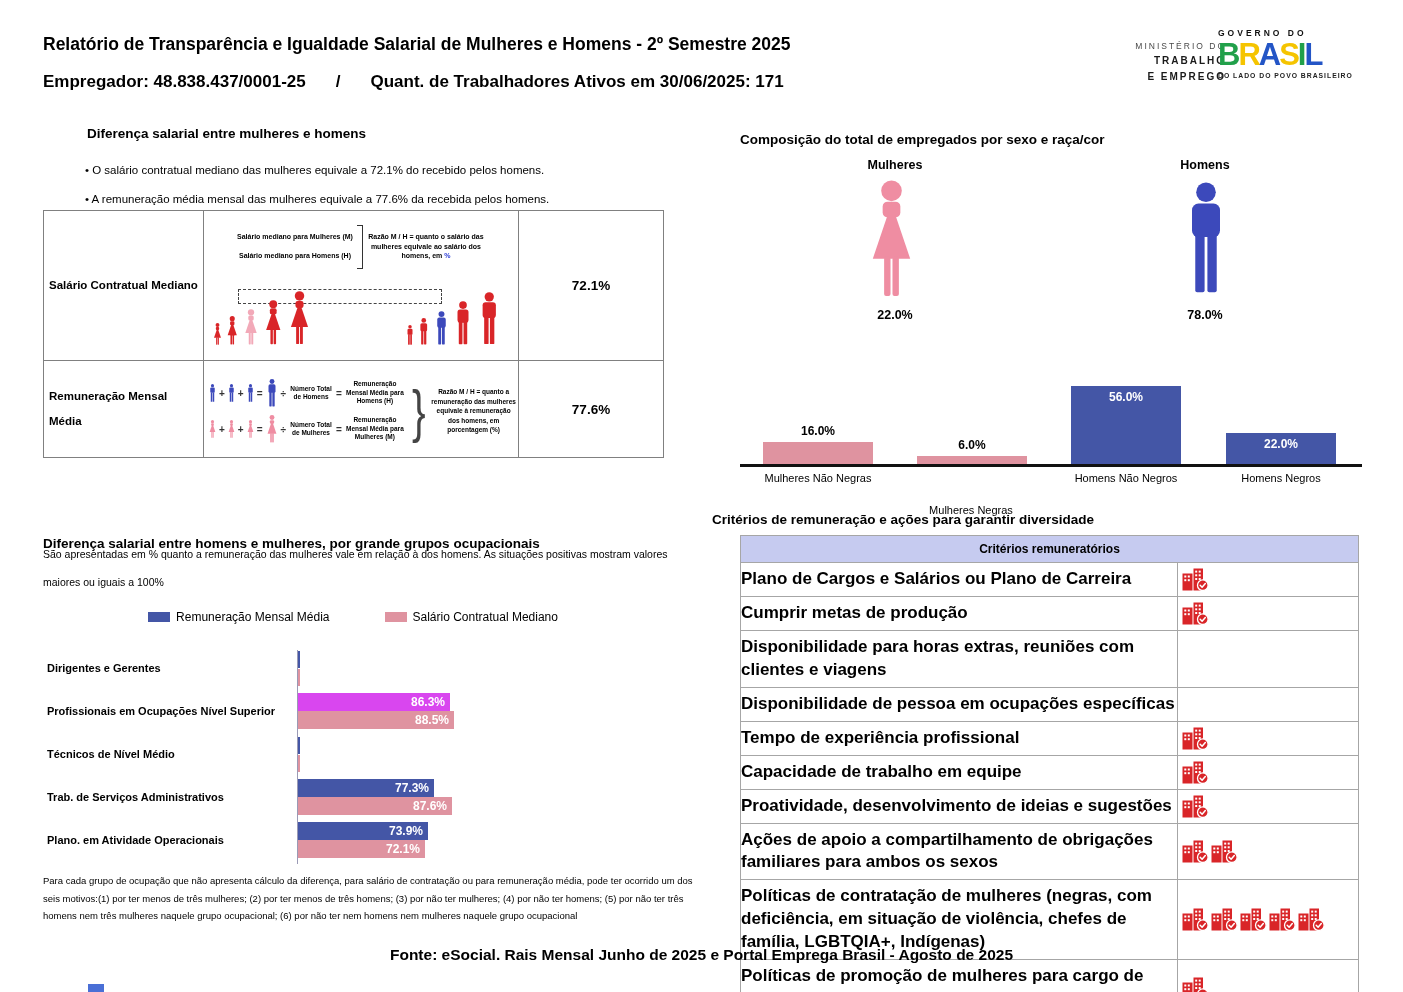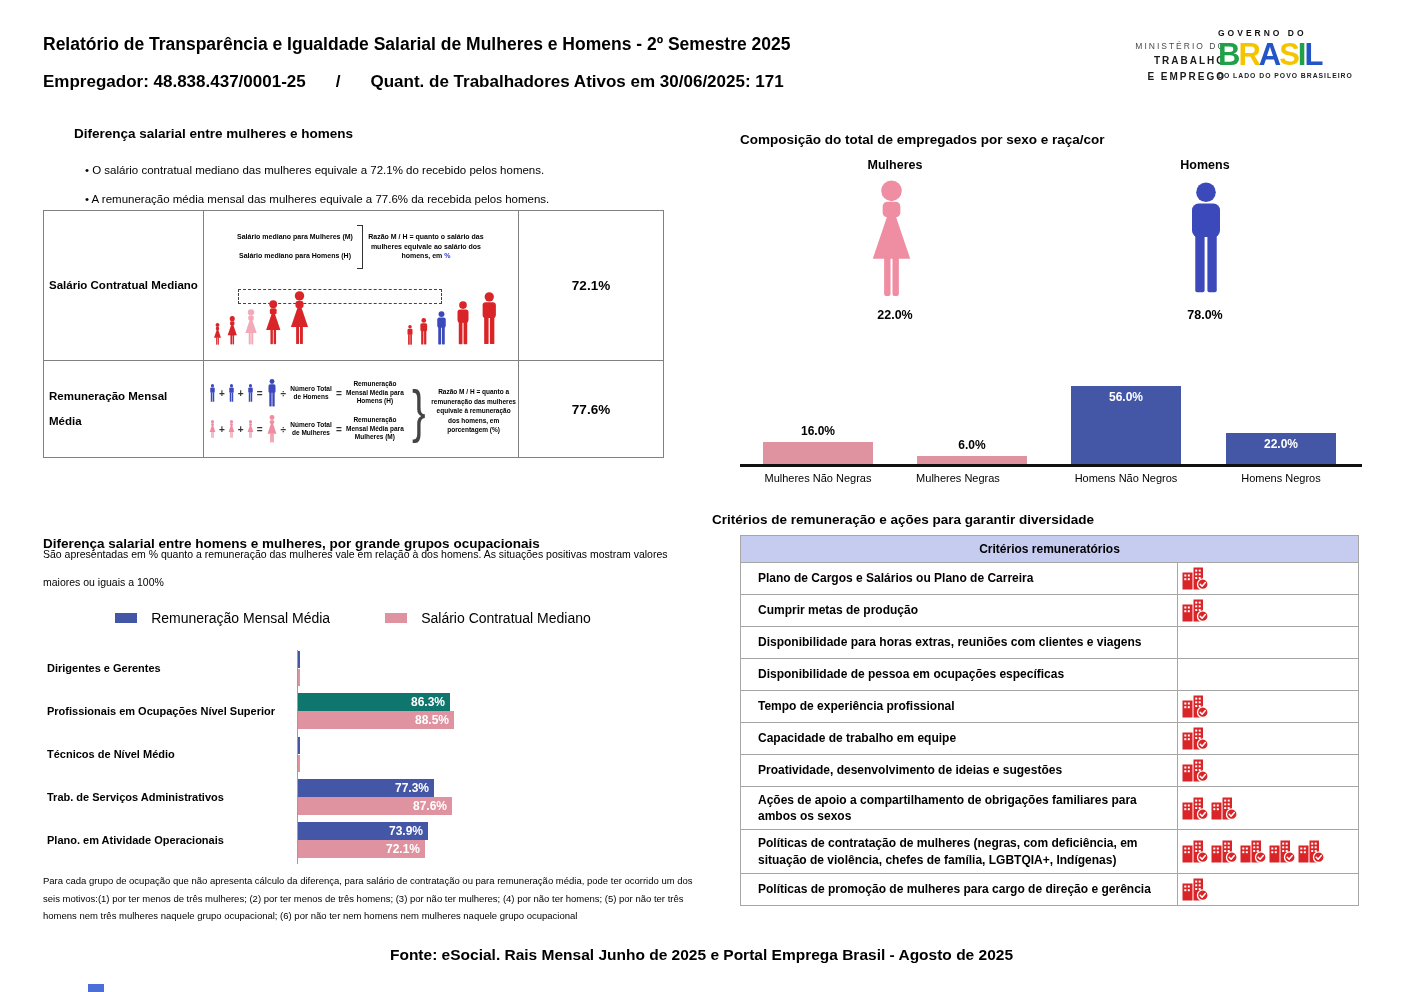--- a/index.html
+++ b/index.html
@@ -59,34 +59,34 @@
   .comp-chart { position:absolute; left:740px; top:380px; width:622px; height:112px; }
   .comp-axis  { position:absolute; left:0; right:0; top:84px; height:3px; background:#111; }
   .cbar { position:absolute; width:110px; }
   .cbar-label-out { position:absolute; width:110px; text-align:center; font-size:12px; font-weight:bold; }
   .cbar-label-in  { position:absolute; width:110px; text-align:center; font-size:12px; font-weight:bold; color:#fff; }
   .cbar-cat { position:absolute; top:92px; width:150px; text-align:center; font-size:11px; font-weight:normal; }
 
   
   .occ-sub { position:absolute; left:43px; top:540px; width:640px; font-size:10.5px; line-height:28px; }
   .legend { position:absolute; left:43px; top:610px; width:620px; display:flex; justify-content:center; gap:55px; }
-  .legend-item { display:flex; align-items:center; gap:14px; font-size:14px; }
+  .legend-item { display:flex; align-items:center; gap:6px; font-size:12px; }
   .legend-swatch { width:22px; height:10px; display:inline-block; }
   .occ-chart { position:absolute; left:43px; top:650px; width:620px; height:214px; }
   .occ-axis { position:absolute; left:254px; top:0; bottom:0; width:1px; background:#9a9ab5; }
   .occ-cat { position:absolute; width:248px; right:368px; text-align:left; font-size:11px; font-weight:bold; transform:translateY(-50%); }
   .occ-bar { position:absolute; left:255px; height:18px; display:flex; align-items:center; justify-content:flex-end; }
   .occ-bar span { color:#fff; font-size:12px; font-weight:bold; padding-right:5px; }
   .occ-note { position:absolute; left:43px; top:872px; width:650px; font-size:9.5px; line-height:17.5px; }
 
   
   table.crit-table { position:absolute; left:740px; top:535px; width:618px; border-collapse:collapse; table-layout:fixed; border:1px solid #7f7f7f; }
   table.crit-table td { border:1px solid #a6a6a6; }
   td.crit-head { background:#c6cbf0; font-size:12px; font-weight:bold; text-align:center; height:27px; }
-  td.crit-label { font-size:12px; font-weight:bold; padding:5px 17px; line-height:1.35; }
+  td.crit-label { font-size:17px; font-weight:bold; padding:5px 0; line-height:1.35; }
   td.crit-icons { padding:2px 4px; vertical-align:middle; }
   td.crit-icons svg { margin-right:2px; vertical-align:middle; }
 
   
   .footer { position:absolute; left:0; top:946px; width:1403px; text-align:center; font-size:15.5px; font-weight:bold; }
   .stray { position:absolute; left:88px; top:984px; width:16px; height:8px; background:#4a6fd6; }
 </style>
 </head>
 <body>
 
@@ -102,21 +102,21 @@
     <div class="l1">MINISTÉRIO DO</div>
     <div class="l2">TRABALHO</div>
     <div class="l2">E EMPREGO</div>
   </div>
   <div class="logo-br">
     <div class="top">GOVERNO DO</div>
     <div class="letters" id="brasil-letters"><span style="color: rgb(33, 160, 74);">B</span><span style="color: rgb(245, 196, 0);">R</span><span style="color: rgb(35, 85, 198);">A</span><span style="color: rgb(245, 196, 0);">S</span><span style="color: rgb(33, 160, 74);">I</span><span style="color: rgb(35, 85, 198);">L</span></div>
     <div class="tag">DO LADO DO POVO BRASILEIRO</div>
   </div>
 
-  <div class="sec-title" style="left:30px; top:126px;padding-left:44px;">Diferença salarial entre mulheres e homens</div>
+  <div class="sec-title" style="left:43px; top:126px;padding-left:44px;">Diferença salarial entre mulheres e homens</div>
   <ul class="bullets">
     <li>O salário contratual mediano das mulheres equivale a 72.1% do recebido pelos homens.</li>
     <li>A remuneração média mensal das mulheres equivale a 77.6% da recebida pelos homens.</li>
   </ul>
 
   <table class="gap-table">
     <colgroup>
         <col style="width:160px">
         <col style="width:315px">
         <col style="width:145px">
@@ -354,21 +354,21 @@
       </svg></div>
   <div class="comp-pct" style="left:815px; top:308px;">22.0%</div>
   <div class="comp-pct" style="left:1125px; top:308px;">78.0%</div>
   <div class="comp-chart" id="comp-chart">
     <div class="comp-axis"></div>
   <div class="cbar" style="left: 23px; top: 62px; height: 22px; background: rgb(223, 147, 160);"></div>
       <div class="cbar-label-out" style="left: 23px; top: 44px;">16.0%</div>
       <div class="cbar-cat" style="left: 3px;">Mulheres Não Negras</div>
       <div class="cbar" style="left: 177px; top: 76px; height: 8px; background: rgb(223, 147, 160);"></div>
       <div class="cbar-label-out" style="left: 177px; top: 58px;">6.0%</div>
-      <div class="cbar-cat" style="left: 143px;">Mulheres Negras</div>
+      <div class="cbar-cat" style="left: 156px; margin-top: 32px;">Mulheres Negras</div>
       <div class="cbar" style="left: 331px; top: 6px; height: 78px; background: rgb(68, 86, 166);"></div>
       <div class="cbar-label-in" style="left: 331px; top: 10px;">56.0%</div>
       <div class="cbar-cat" style="left: 311px;">Homens Não Negros</div>
       <div class="cbar" style="left: 486px; top: 53px; height: 31px; background: rgb(68, 86, 166);"></div>
       <div class="cbar-label-in" style="left: 486px; top: 57px;">22.0%</div>
       <div class="cbar-cat" style="left: 466px;">Homens Negros</div>
     </div>
 
   <div class="sec-title" style="left:43px; top:536px;">Diferença salarial entre homens e mulheres, por grande grupos ocupacionais</div>
   <div class="occ-sub">São apresentadas em % quanto a remuneração das mulheres vale em relação à dos homens. As situações positivas mostram valores maiores ou iguais a 100%</div>
@@ -381,21 +381,21 @@
         <span class="legend-swatch" style="background:#df93a0"></span>
         <span>Salário Contratual Mediano</span>
       </div>
     </div>
   <div class="occ-chart" id="occ-chart">
     <div class="occ-axis"></div>
   <div class="occ-cat" style="top: 18px;">Dirigentes e Gerentes</div>
       <div class="occ-bar" style="top: 1px; width: 2px; height: 17px; background: rgb(68, 86, 166);"></div>
       <div class="occ-bar" style="top: 19px; width: 2px; height: 17px; background: rgb(223, 147, 160);"></div>
       <div class="occ-cat" style="top: 61px;">Profissionais em Ocupações Nível Superior</div>
-      <div class="occ-bar" style="top: 43px; width: 152px; height: 18px; background: #0f766e;">
+      <div class="occ-bar" style="top: 43px; width: 152px; height: 18px; background: #d946ef;">
         <span>86.3%</span>
       </div>
       <div class="occ-bar" style="top: 61px; width: 156px; height: 18px; background: rgb(223, 147, 160);">
         <span>88.5%</span>
       </div>
       <div class="occ-cat" style="top: 104px;">Técnicos de Nível Médio</div>
       <div class="occ-bar" style="top: 87px; width: 2px; height: 17px; background: rgb(68, 86, 166);"></div>
       <div class="occ-bar" style="top: 105px; width: 2px; height: 17px; background: rgb(223, 147, 160);"></div>
       <div class="occ-cat" style="top: 147px;">Trab. de Serviços Administrativos</div>
       <div class="occ-bar" style="top: 129px; width: 136px; height: 18px; background: rgb(68, 86, 166);">

